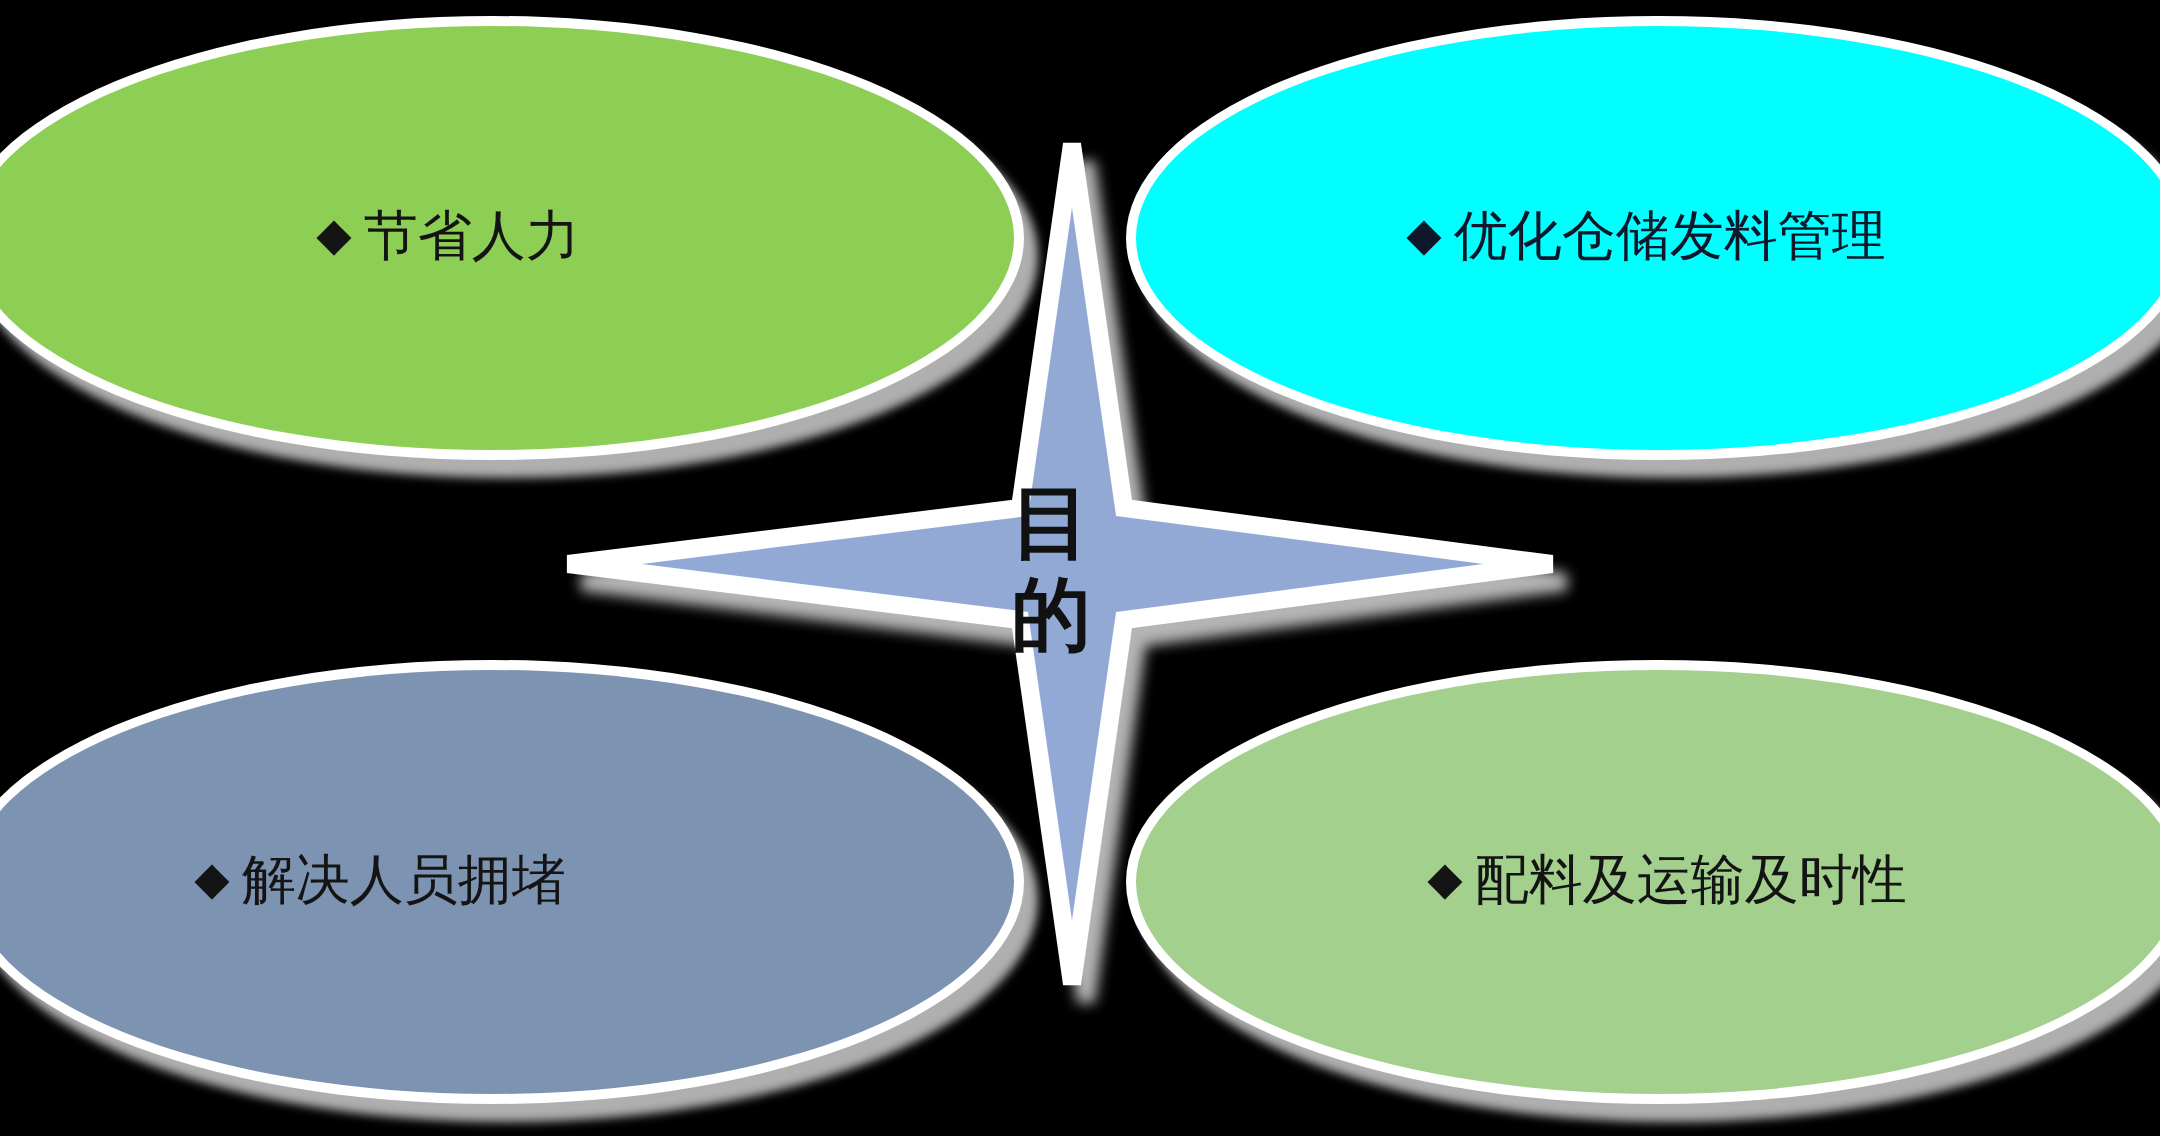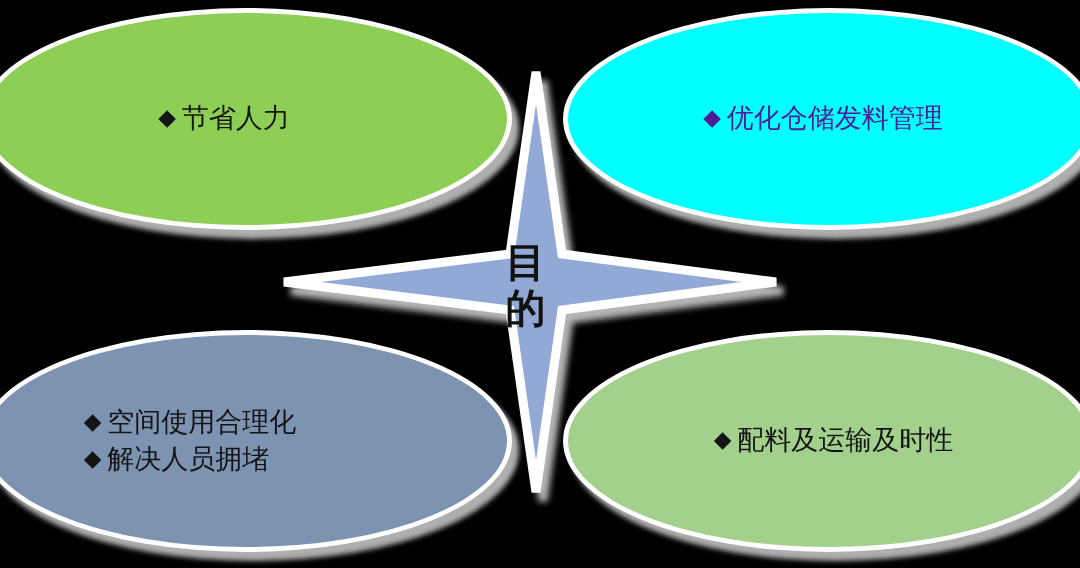--- a/index.html
+++ b/index.html
@@ -107,32 +107,29 @@
 
   <div class="bubble" id="bubble-tl" style="background: rgb(141, 206, 84); border-color: rgb(255, 255, 255);">
     <div class="lines" style="color: rgb(20, 20, 20);">
       <span class="row">
         <span class="bul">◆</span><span>节省人力</span>
       </span>
     </div>
   </div>
 
   <div class="bubble" id="bubble-tr" style="background: rgb(0, 255, 255); border-color: rgb(255, 255, 255);">
-    <div class="lines" style="color: #4c1d95;">
+    <div class="lines" style="color: #0f172a;">
       <span class="row">
         <span class="bul">◆</span><span>优化仓储发料管理</span>
       </span>
     </div>
   </div>
 
   <div class="bubble" id="bubble-bl" style="background: rgb(125, 147, 178); border-color: rgb(255, 255, 255);">
     <div class="lines" style="color: rgb(20, 20, 20);">
-      <span class="row">
-        <span class="bul">◆</span><span>空间使用合理化</span>
-      </span>
       <span class="row">
         <span class="bul">◆</span><span>解决人员拥堵</span>
       </span>
     </div>
   </div>
 
   <div class="bubble" id="bubble-br" style="background: rgb(163, 209, 141); border-color: rgb(255, 255, 255);">
     <div class="lines" style="color: rgb(20, 20, 20);">
       <span class="row">
         <span class="bul">◆</span><span>配料及运输及时性</span>

